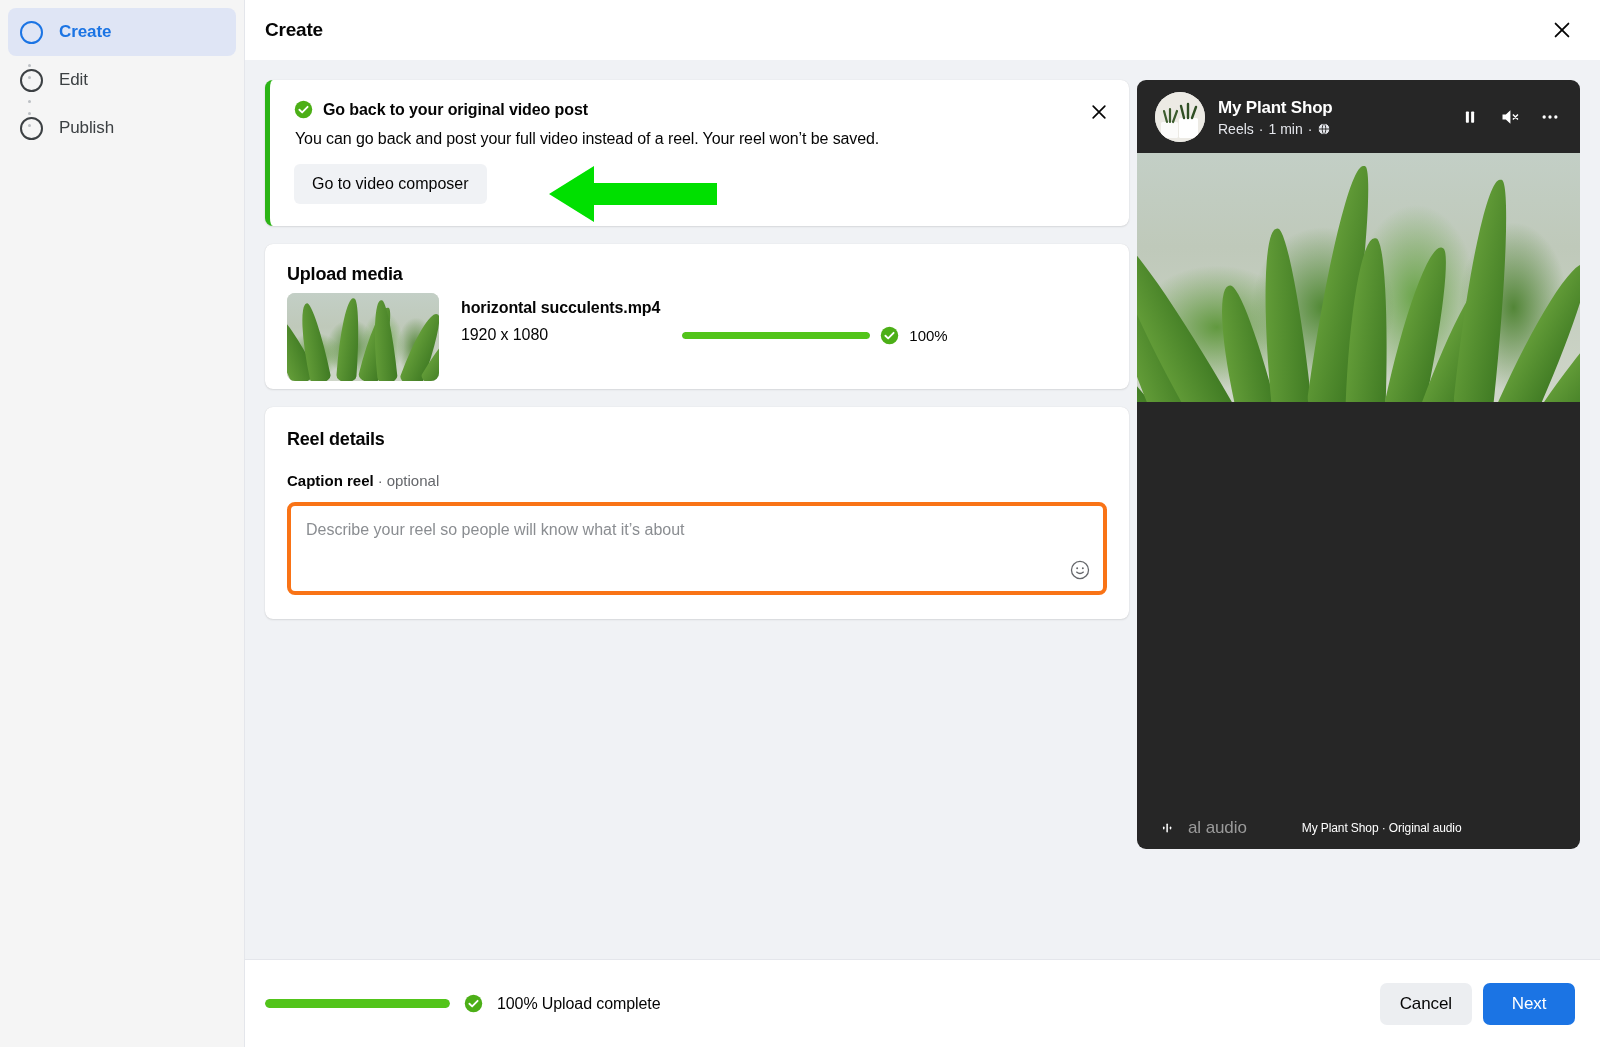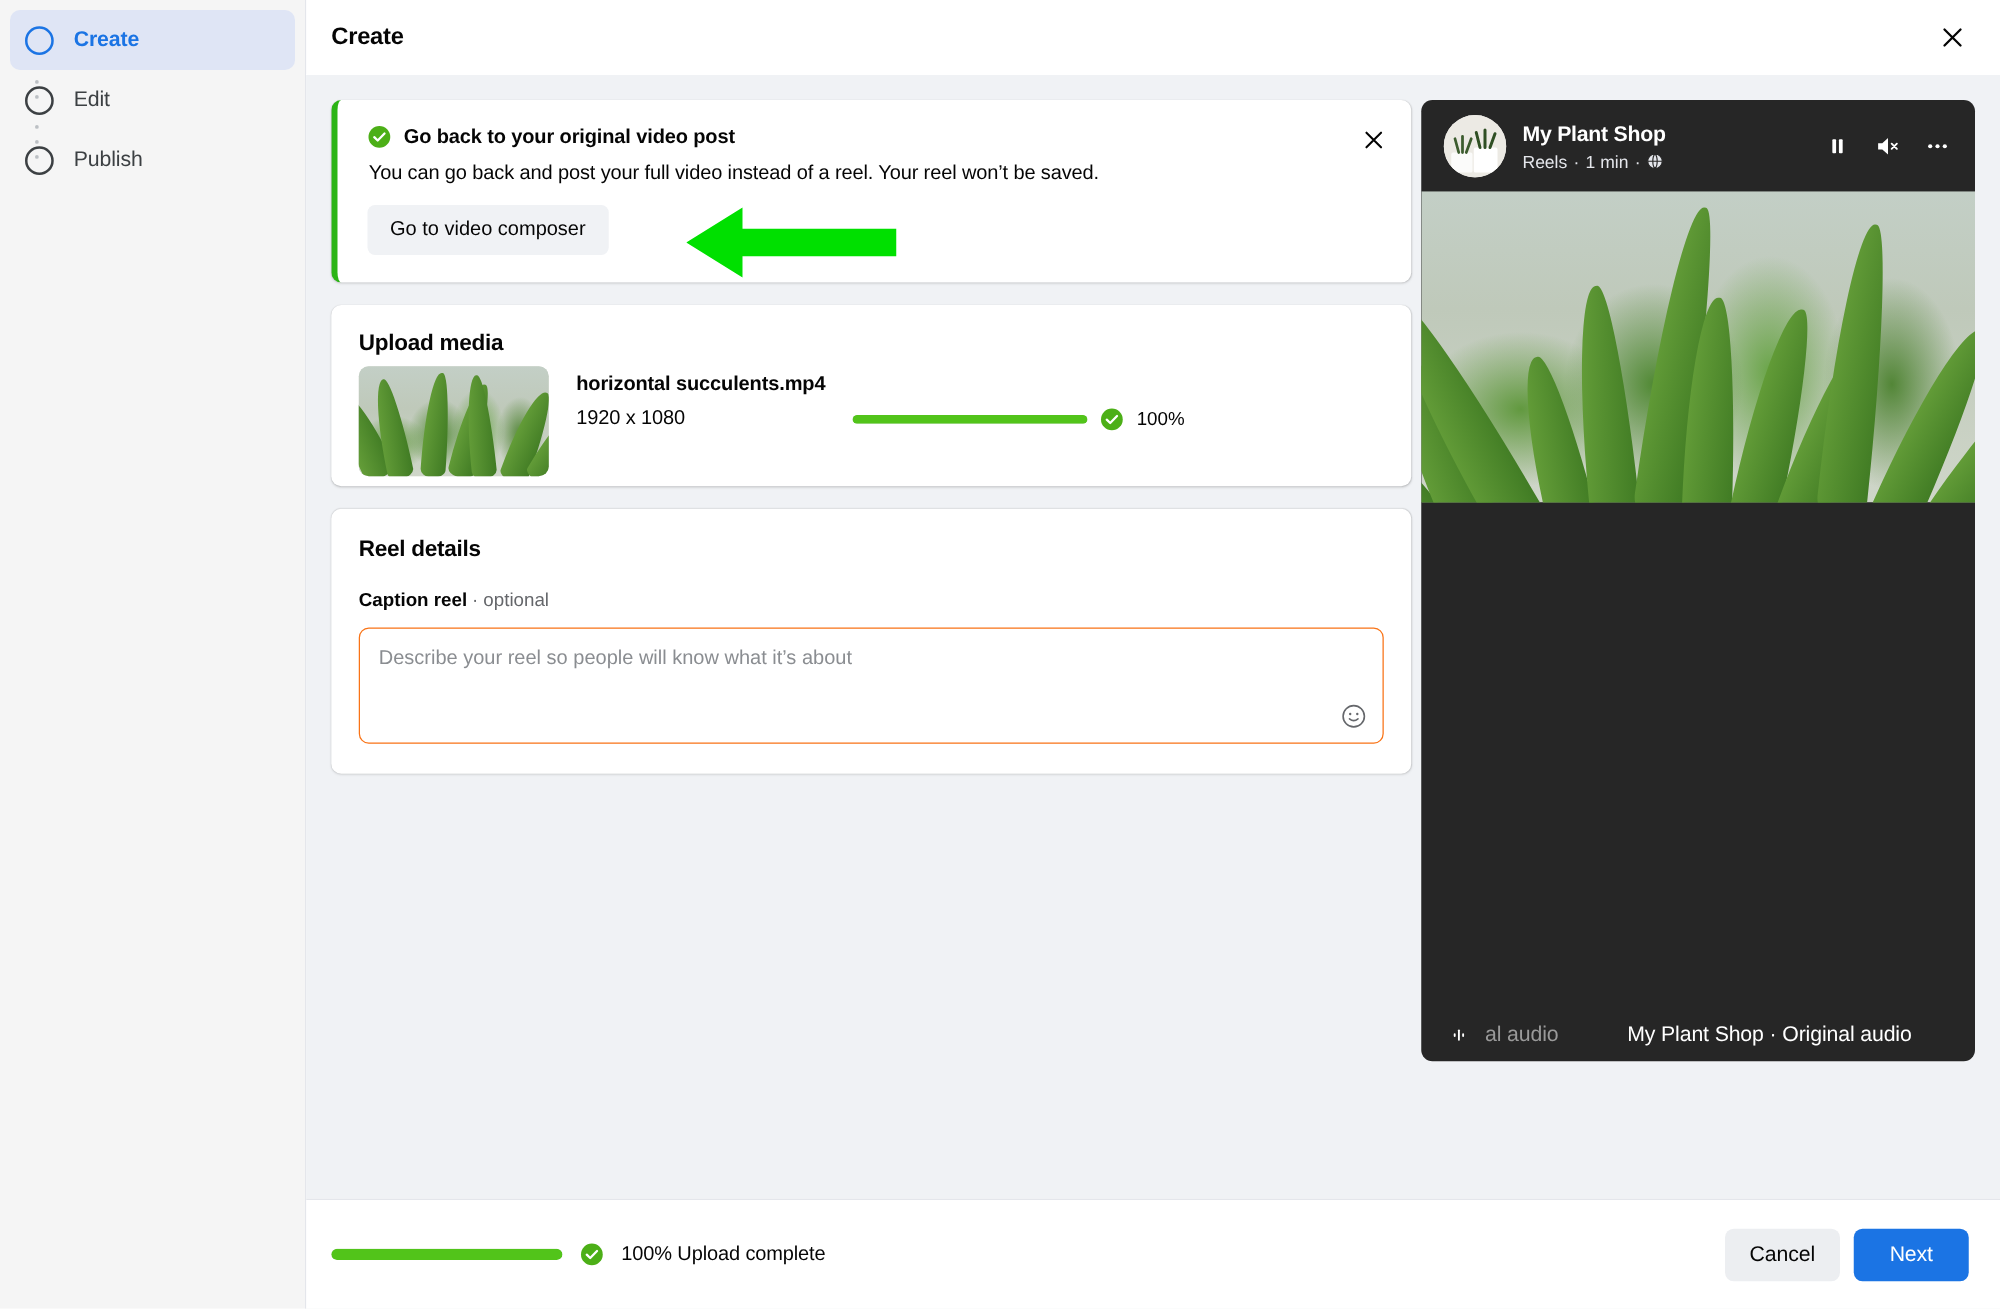--- a/index.html
+++ b/index.html
@@ -229,21 +229,21 @@
     margin-top: 22px;
     font-size: 15px;
     color: #050505;
   }
   .caption-label b { font-weight: bold; }
   .caption-label .sep { color: #65676b; margin: 0 4px; }
   .caption-label .opt { color: #65676b; }
   .textarea-wrap {
     position: relative;
     margin-top: 13px;
-    border: 1px solid #f97316;
+    border: 4px solid #f97316;
     border-radius: 8px;
     height: 93px;
     background: #fff;
   }
   .textarea-wrap textarea {
     width: 100%;
     height: 100%;
     border: none;
     outline: none;
     resize: none;
@@ -338,21 +338,21 @@
     gap: 9px;
     white-space: nowrap;
     margin-top: 20px;
   }
   .audio-text-faded {
     font-size: 17px;
     color: #9a9a9a;
     letter-spacing: -0.1px;
   }
   .audio-text {
-    font-size: 17px;
+    font-size: 12px;
     color: #ffffff;
     letter-spacing: -0.1px;
     margin-left: 46px;
   }
 
   
   .footer {
     height: 88px;
     flex: 0 0 88px;
     background: #ffffff;

